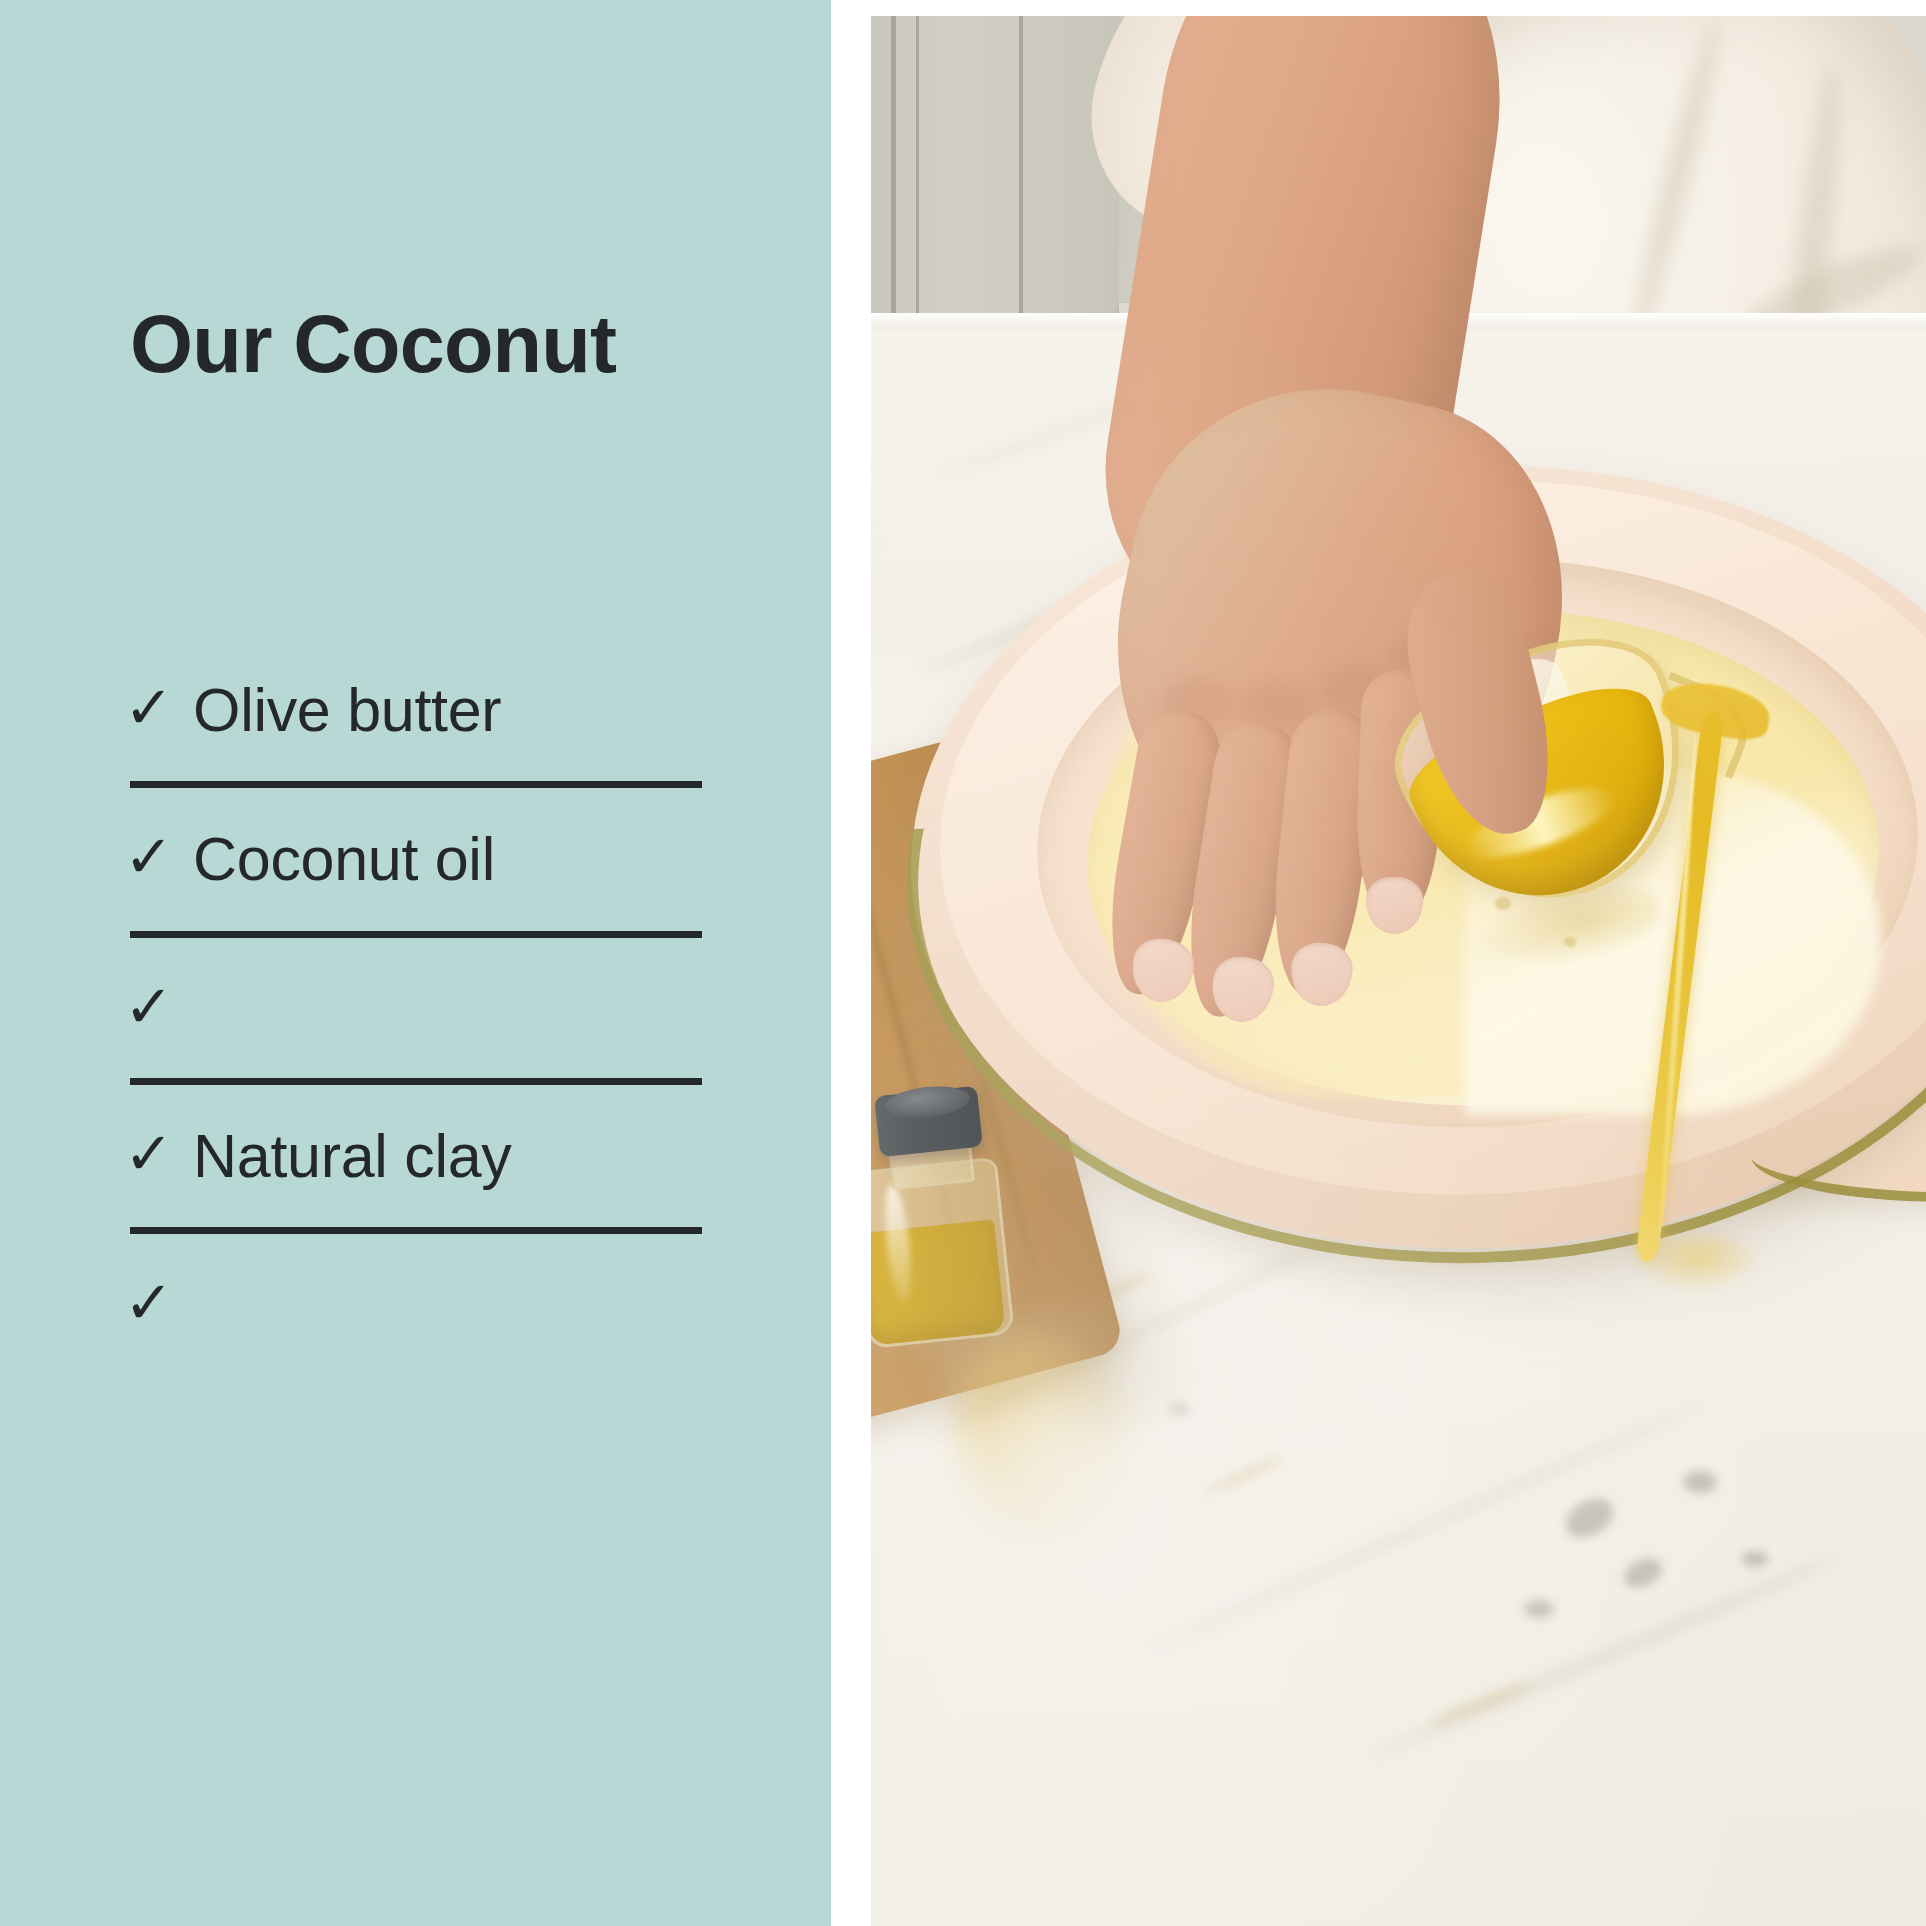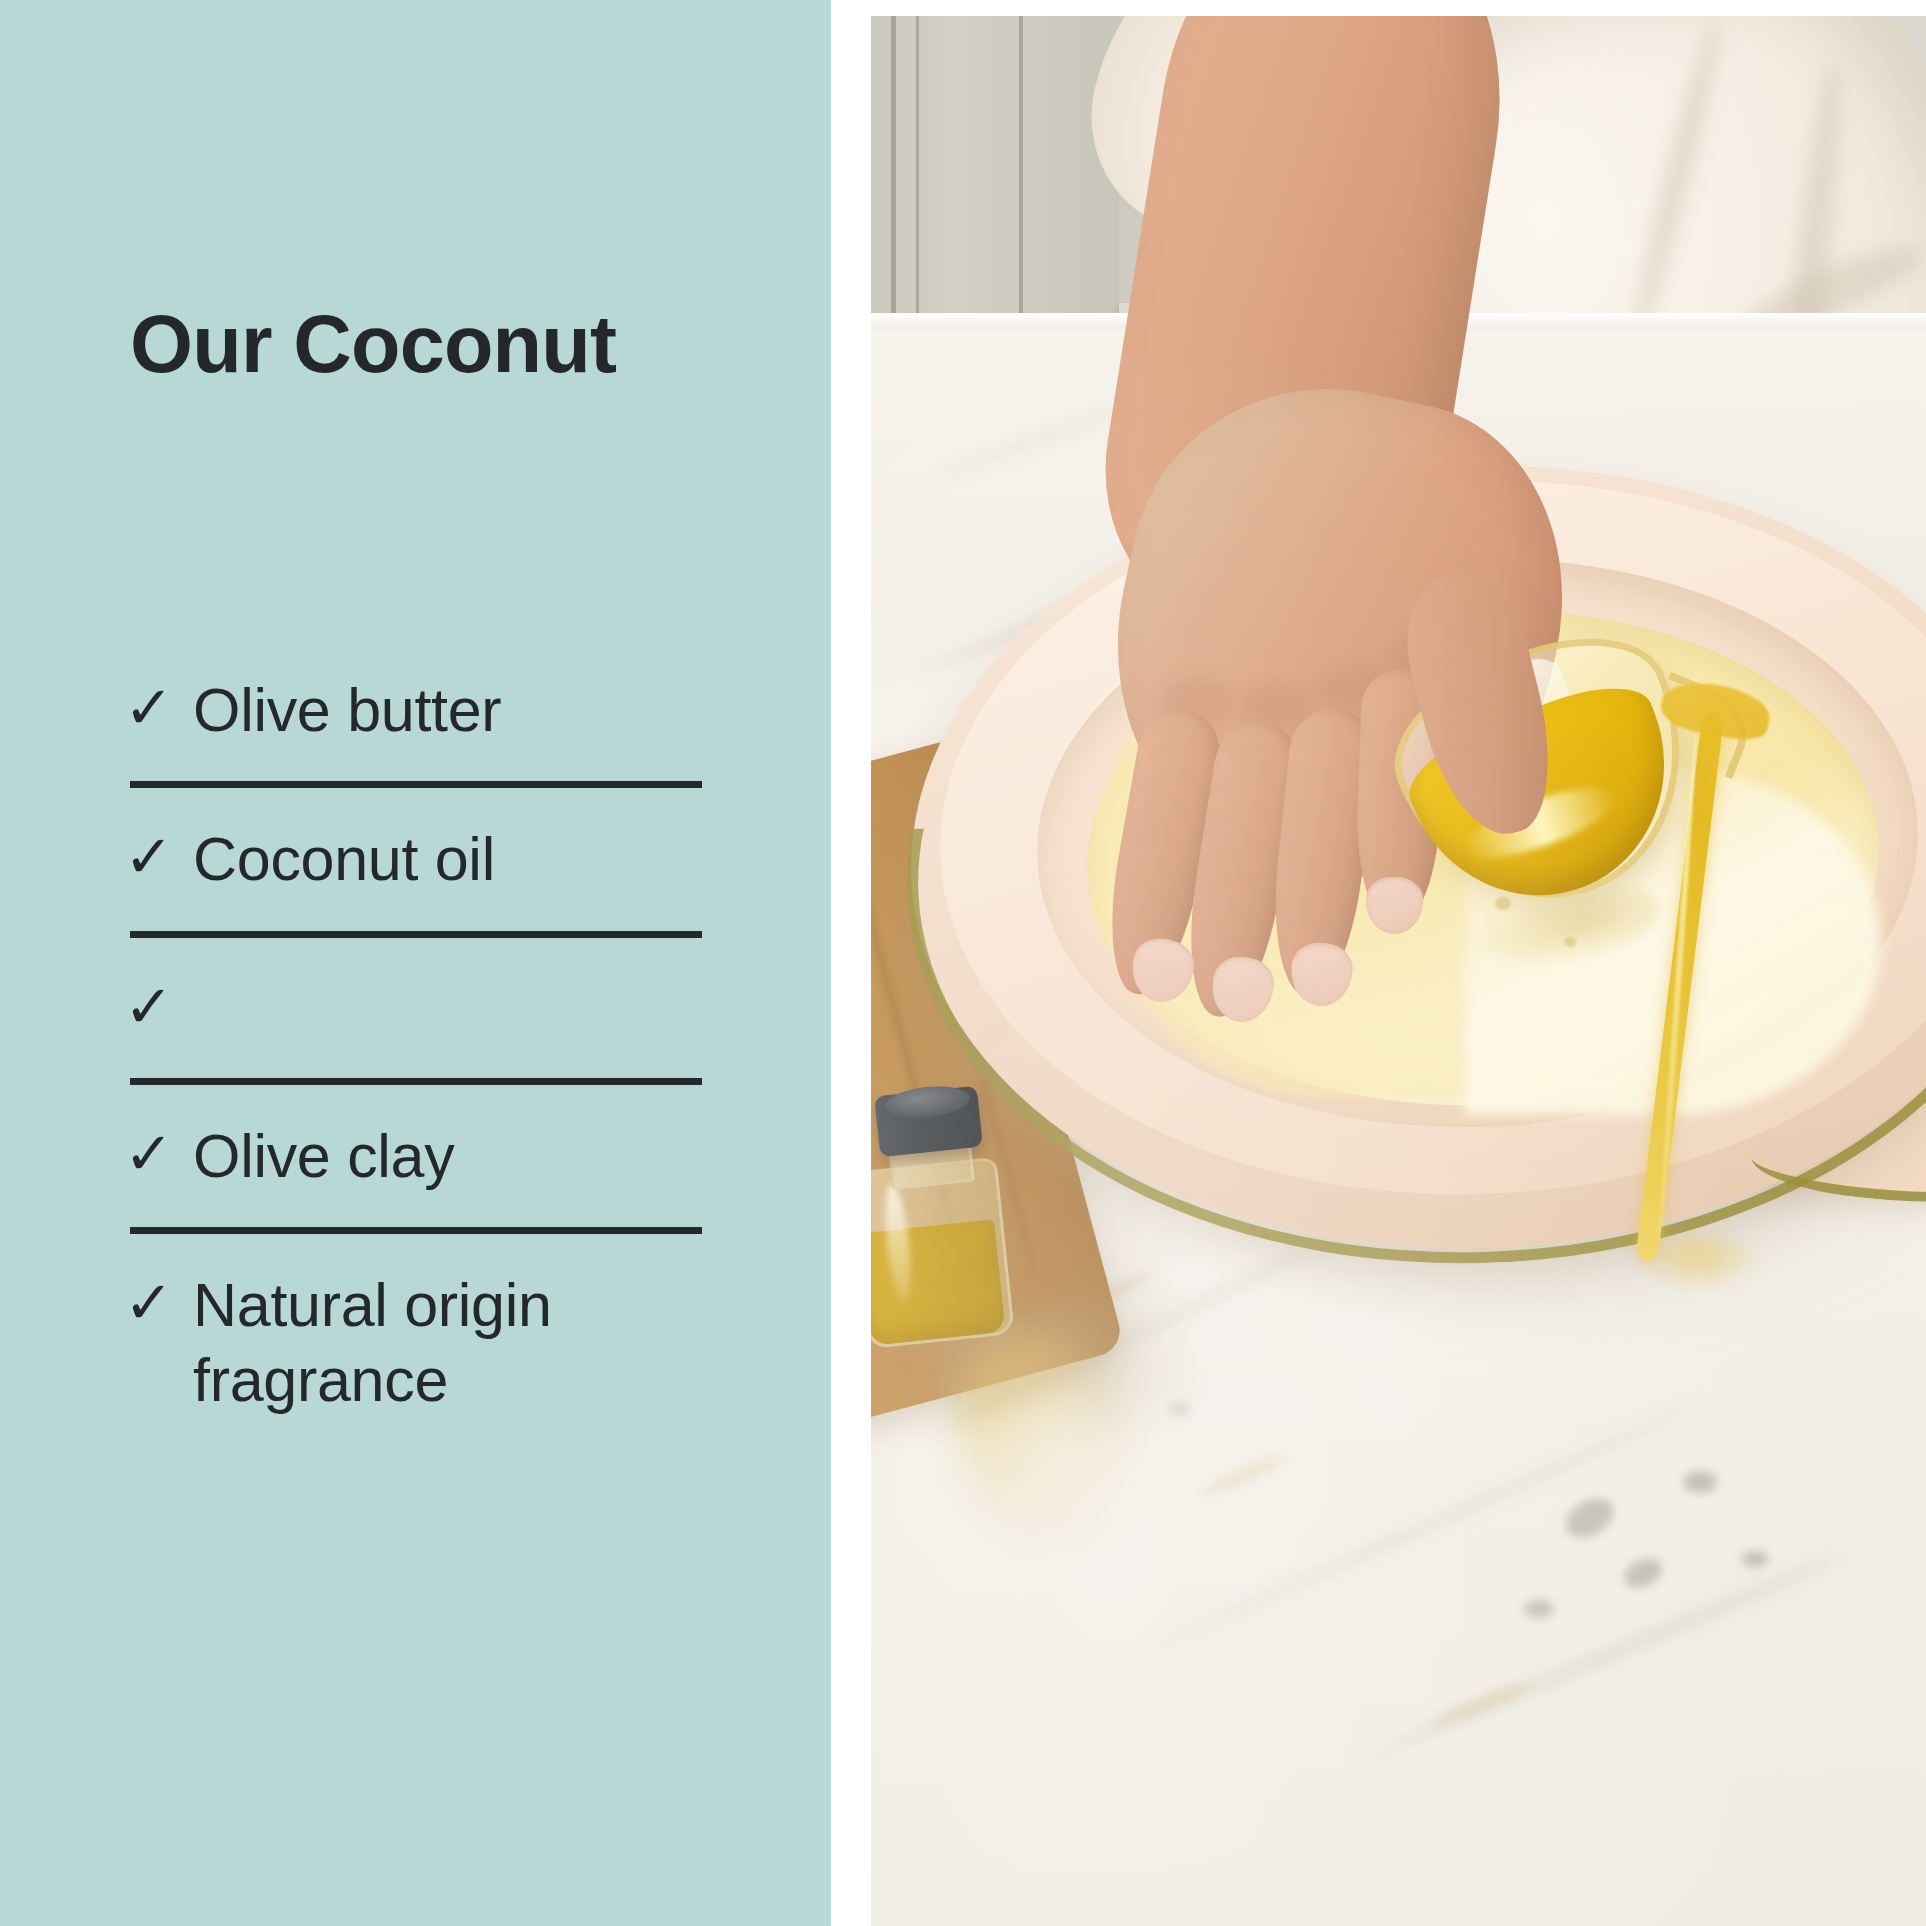--- a/index.html
+++ b/index.html
@@ -479,29 +479,28 @@
         <li class="item">
           <div class="item-row">
             <span class="check">✓</span>
           </div>
           <hr class="rule">
         </li>
 
         <li class="item">
           <div class="item-row">
             <span class="check">✓</span>
-            <span class="item-label">Olive clay</span>
+            <span class="item-label">Natural clay</span>
           </div>
           <hr class="rule">
         </li>
 
         <li class="item">
           <div class="item-row">
             <span class="check">✓</span>
-            <span class="item-label">Natural origin fragrance</span>
           </div>
         </li>
 
       </ul>
     </div>
   </section>
 
   <figure class="photo">
 
     <div class="wall"></div>

